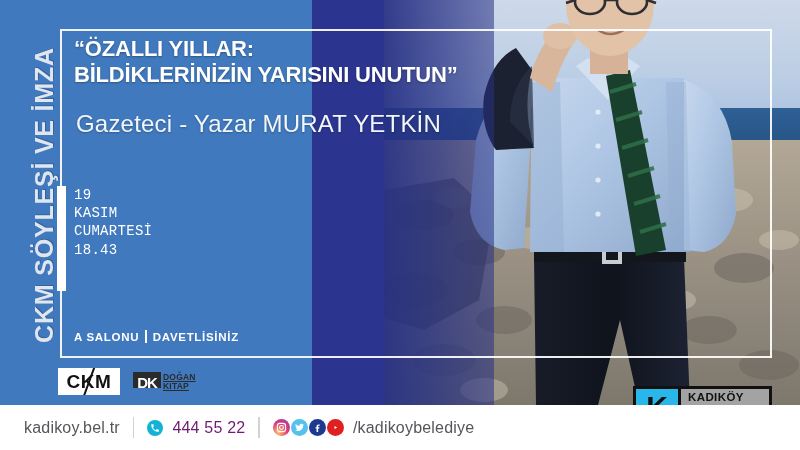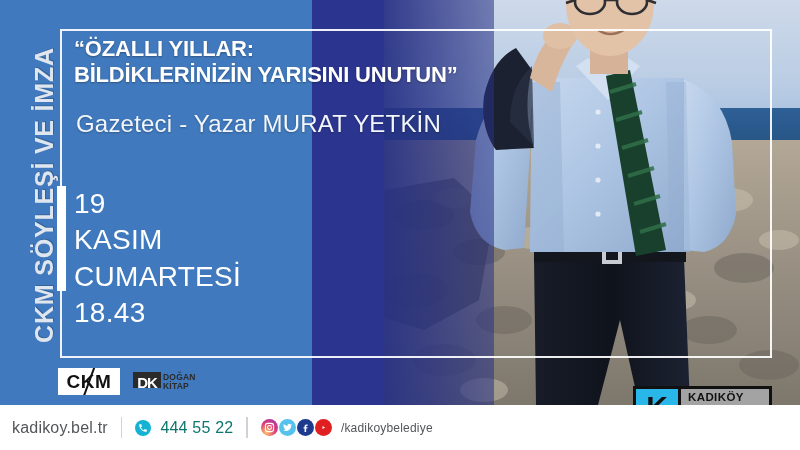--- a/index.html
+++ b/index.html
@@ -41,56 +41,56 @@
   .headline { position:absolute; left:74px; top:36px; width:690px; z-index:6; }
   .headline .ln { font-size:22px; font-weight:bold; color:#ffffff;
                   letter-spacing:-.2px; line-height:1.18; white-space:nowrap;
                   text-shadow:0 1px 2px rgba(0,0,0,.30); }
   .subhead { position:absolute; left:76px; top:110px; z-index:6;
              font-size:24px; color:#f2f6fb; letter-spacing:.2px; white-space:nowrap;
              text-shadow:0 1px 2px rgba(0,0,0,.25); }
 
   
   .date-block { position:absolute; left:74px; top:186px; z-index:6; }
-  .date-block div { font-size:28px; color:#ffffff; line-height:1.30; letter-spacing:.3px; }
+  .date-block div { font-size:14px; color:#ffffff; line-height:1.30; letter-spacing:.3px;font-family:Liberation Mono, monospace; }
 
   .venue { position:absolute; left:74px; top:330px; z-index:6;
            font-size:11.5px; font-weight:bold; color:#ffffff; letter-spacing:.7px;
            display:flex; align-items:center; gap:6px; }
   .venue .sep { display:inline-block; width:1.5px; height:13px; background:#fff; }
 
   
   .sponsors { position:absolute; left:58px; top:368px; z-index:6; display:flex; align-items:center; gap:13px; }
   .ckm-logo { position:relative; width:62px; height:27px; background:#ffffff;
               display:flex; align-items:center; justify-content:center; overflow:hidden; }
   .ckm-logo span { font-size:19px; font-weight:bold; color:#121212; letter-spacing:.5px; }
   .ckm-slash { position:absolute; left:30px; top:-4px; width:2px; height:36px;
                background:#121212; transform:rotate(20deg); }
   .dk-logo { display:flex; align-items:flex-start; }
   .dk-mark { width:28px; height:16px; background:#2b2b2b; color:#fff;
              font-size:15px; font-weight:bold; line-height:21px; text-align:center; letter-spacing:-1px; }
   .dk-text { margin-left:2px; padding-top:1px; }
-  .dk-text div { font-size:8.5px; font-weight:bold; color:#2b2b2b; line-height:1.08; letter-spacing:.2px; }
+  .dk-text div { font-size:8.5px; font-weight:bold; color:#2b2b2b; line-height:1.08; letter-spacing:.2px;text-decoration:underline; }
 
   
   .muni { position:absolute; left:633px; top:386px; z-index:8;
           display:flex; align-items:stretch; background:#111; padding:3px; }
   .muni-k { width:42px; background:#29b6e8; display:flex; align-items:center; justify-content:center; }
   .muni-k span { font-size:30px; font-weight:bold; color:#111; line-height:1; }
   .muni-names { margin-left:3px; display:flex; flex-direction:column; gap:3px; }
   .muni-names div { background:#a3a3a3; color:#111; font-size:11.5px; font-weight:bold;
                     padding:2px 9px 2px 7px; letter-spacing:.4px; }
 
   
   .footer { position:absolute; left:0; bottom:0; width:800px; height:45px; background:#ffffff;
-            display:flex; align-items:center; padding-left:12px; gap:9px; z-index:9; }
+            display:flex; align-items:center; padding-left:24px; gap:9px; z-index:9; }
   .footer .site { font-size:16px; color:#54565a; letter-spacing:.2px; }
   .footer .bar { width:1.5px; height:21px; background:#cfd2d6; margin:0 4px; }
-  .footer .phone-num { font-size:16px; color:#0f766e; letter-spacing:.2px; }
-  .footer .handle { font-size:12px; color:#54565a; letter-spacing:.2px; }
+  .footer .phone-num { font-size:16px; color:#701a75; letter-spacing:.2px; }
+  .footer .handle { font-size:16px; color:#54565a; letter-spacing:.2px; }
   .ic { width:17px; height:17px; border-radius:50%; display:inline-flex;
         align-items:center; justify-content:center; color:#fff; font-size:10px; font-weight:bold; }
   .ic-phone { background:#14b3d4; width:16px; height:16px; }
   .socials { display:flex; align-items:center; gap:1px; }
   .ic-ig { background:radial-gradient(circle at 32% 78%, #fdc468 0%, #dd3a7b 52%, #8a3ab9 100%); }
   .ic-tw { background:#55c2ee; }
   .ic-fb { background:#1d3a8f; }
   .ic-yt { background:#e02020; }
   .ic svg { display:block; }
   .bottom-strip { position:absolute; left:0; top:405px; width:800px; height:2px; background:#11131a; z-index:7; }
@@ -236,20 +236,25 @@
   </div>
   <div class="subhead">Gazeteci - Yazar MURAT YETKİN</div>
 
   <div class="date-block">
     <div>19</div>
     <div>KASIM</div>
     <div>CUMARTESİ</div>
     <div>18.43</div>
   </div>
 
+  <div class="venue">
+    <span>A SALONU</span>
+    <span class="sep"></span>
+    <span>DAVETLİSİNİZ</span>
+  </div>
 
   <div class="sponsors">
     <div class="ckm-logo">
       <span>CKM</span>
       <div class="ckm-slash"></div>
     </div>
     <div class="dk-logo">
       <div class="dk-mark">DK</div>
       <div class="dk-text">
         <div>DOĞAN</div>

